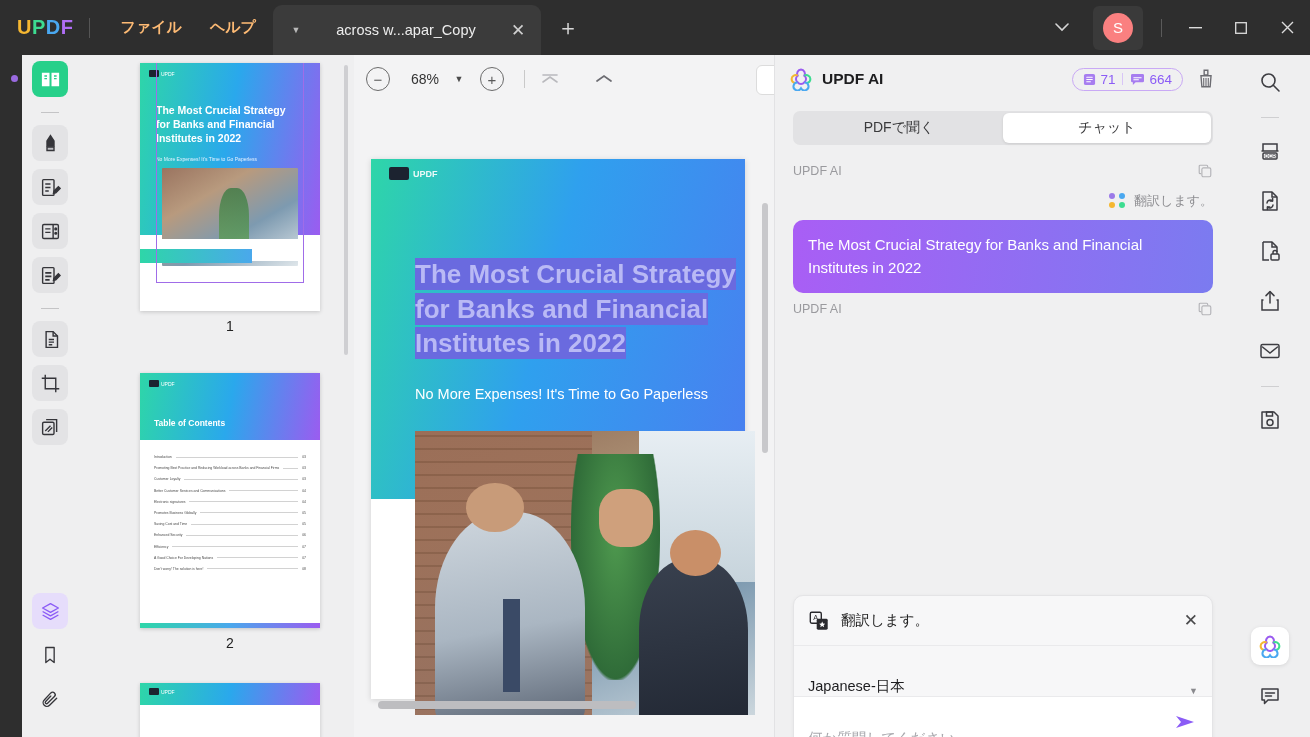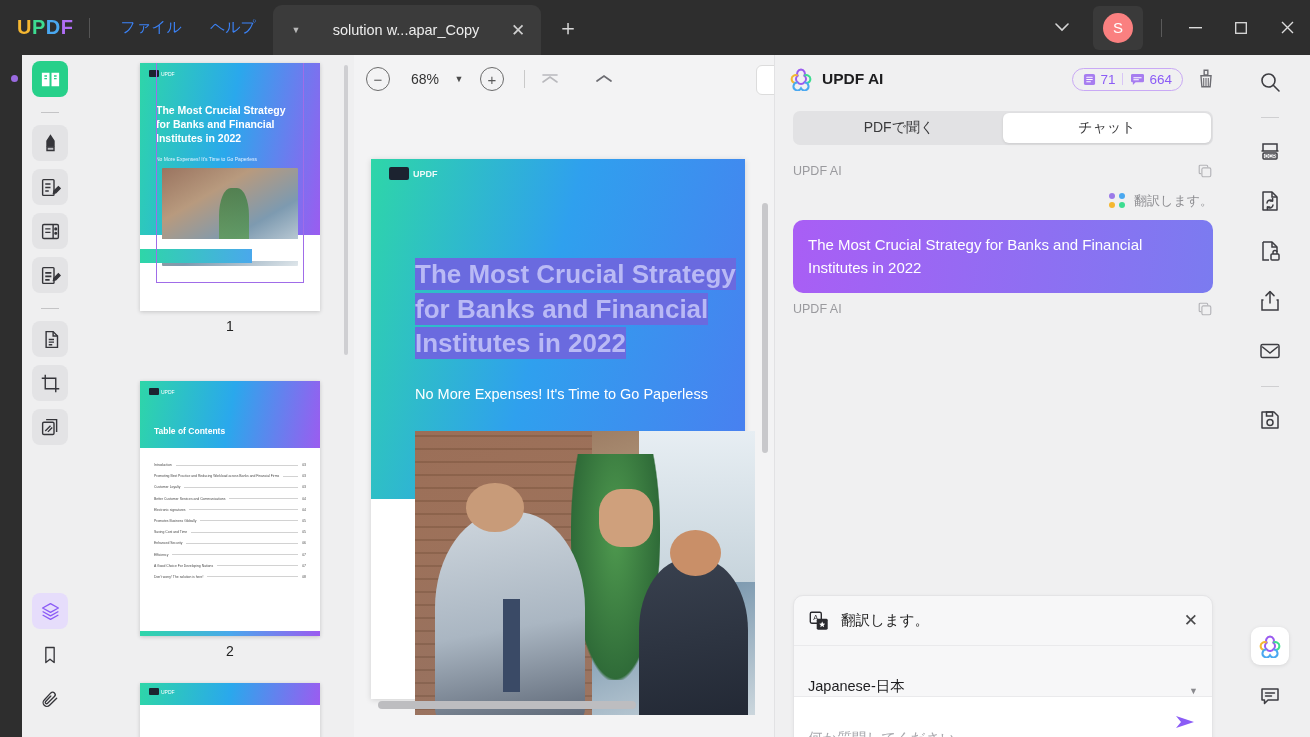--- a/index.html
+++ b/index.html
@@ -14,22 +14,23 @@
   
   .titlebar {
     position: absolute; left: 0; top: 0; width: 1310px; height: 55px;
     background: #2e2e2e; display: flex; align-items: center;
   }
   .logo { margin-left: 17px; font-size: 20px; font-weight: bold; letter-spacing: .5px; }
   .logo .u { color: #f5b731; } .logo .p { color: #3ddc91; }
   .logo .d { color: #4aa8f0; } .logo .f { color: #b06ef5; }
   .tb-div { width: 1px; height: 20px; background: #555; margin: 0 16px; }
   .tb-menu {
-    color: #3b82f6; font-size: 15px; padding: 6px 14px; cursor: default;
+    color: #fdba74; font-size: 15px; padding: 6px 14px; cursor: default;
     border-radius: 5px;
+    font-weight: bold;
   }
 
   .doctab {
     position: absolute; left: 273px; top: 5px; width: 268px; height: 50px;
     background: #3b3b3b; border-radius: 9px 9px 0 0;
     display: flex; align-items: center;
   }
   .tab-caret {
     width: 22px; height: 22px; margin-left: 12px; color: #b9b9b9;
     display: flex; align-items: center; justify-content: center; font-size: 9px;
@@ -394,21 +395,21 @@
     <div class="logo">
       <span class="u">U</span><span class="p">P</span><span class="d">D</span><span class="f">F</span>
     </div>
     <div class="tb-div"></div>
     <div class="tb-menu">ファイル</div>
     <div class="tb-menu">ヘルプ</div>
   </div>
 
   <div class="doctab">
     <div class="tab-caret">▼</div>
-    <div class="tab-title">solution w...apar_Copy</div>
+    <div class="tab-title">across w...apar_Copy</div>
     <div class="tab-close">✕</div>
   </div>
   <div class="tab-new">＋</div>
 
   <div class="win-right">
     <div class="wr-chevron">
       <svg width="14" height="9" viewBox="0 0 14 9">
           <path d="M1 1l6 6 6-6" stroke="#d6d6d6" stroke-width="1.6" fill="none" stroke-linecap="round"></path>
         </svg>
     </div>
@@ -524,21 +525,21 @@
             <div class="cv-title">The Most Crucial Strategy for Banks and Financial Institutes in 2022</div>
             <div class="cv-sub">No More Expenses! It's Time to Go Paperless</div>
             <div class="cv-photo"></div>
             <div class="cv-white"></div>
             <div class="cv-bar"></div>
             <div class="viewport-box" style="left:16px;top:-2px;width:148px;height:222px"></div>
           </div>
           <div class="num">1</div>
         </div>
 
-        <div class="thumb" style="top:326px">
+        <div class="thumb" style="top:318px">
           <div class="page" style="height:255px">
             <div class="toc-grad"></div>
             <div class="cover-logo">
               <span class="box"></span>
                 <span>UPDF</span>
             </div>
             <div class="toc-title">Table of Contents</div>
             <div class="toc-rows" id="toc-rows">
                 <div class="toc-row">
                   <span class="t">Introduction</span>

